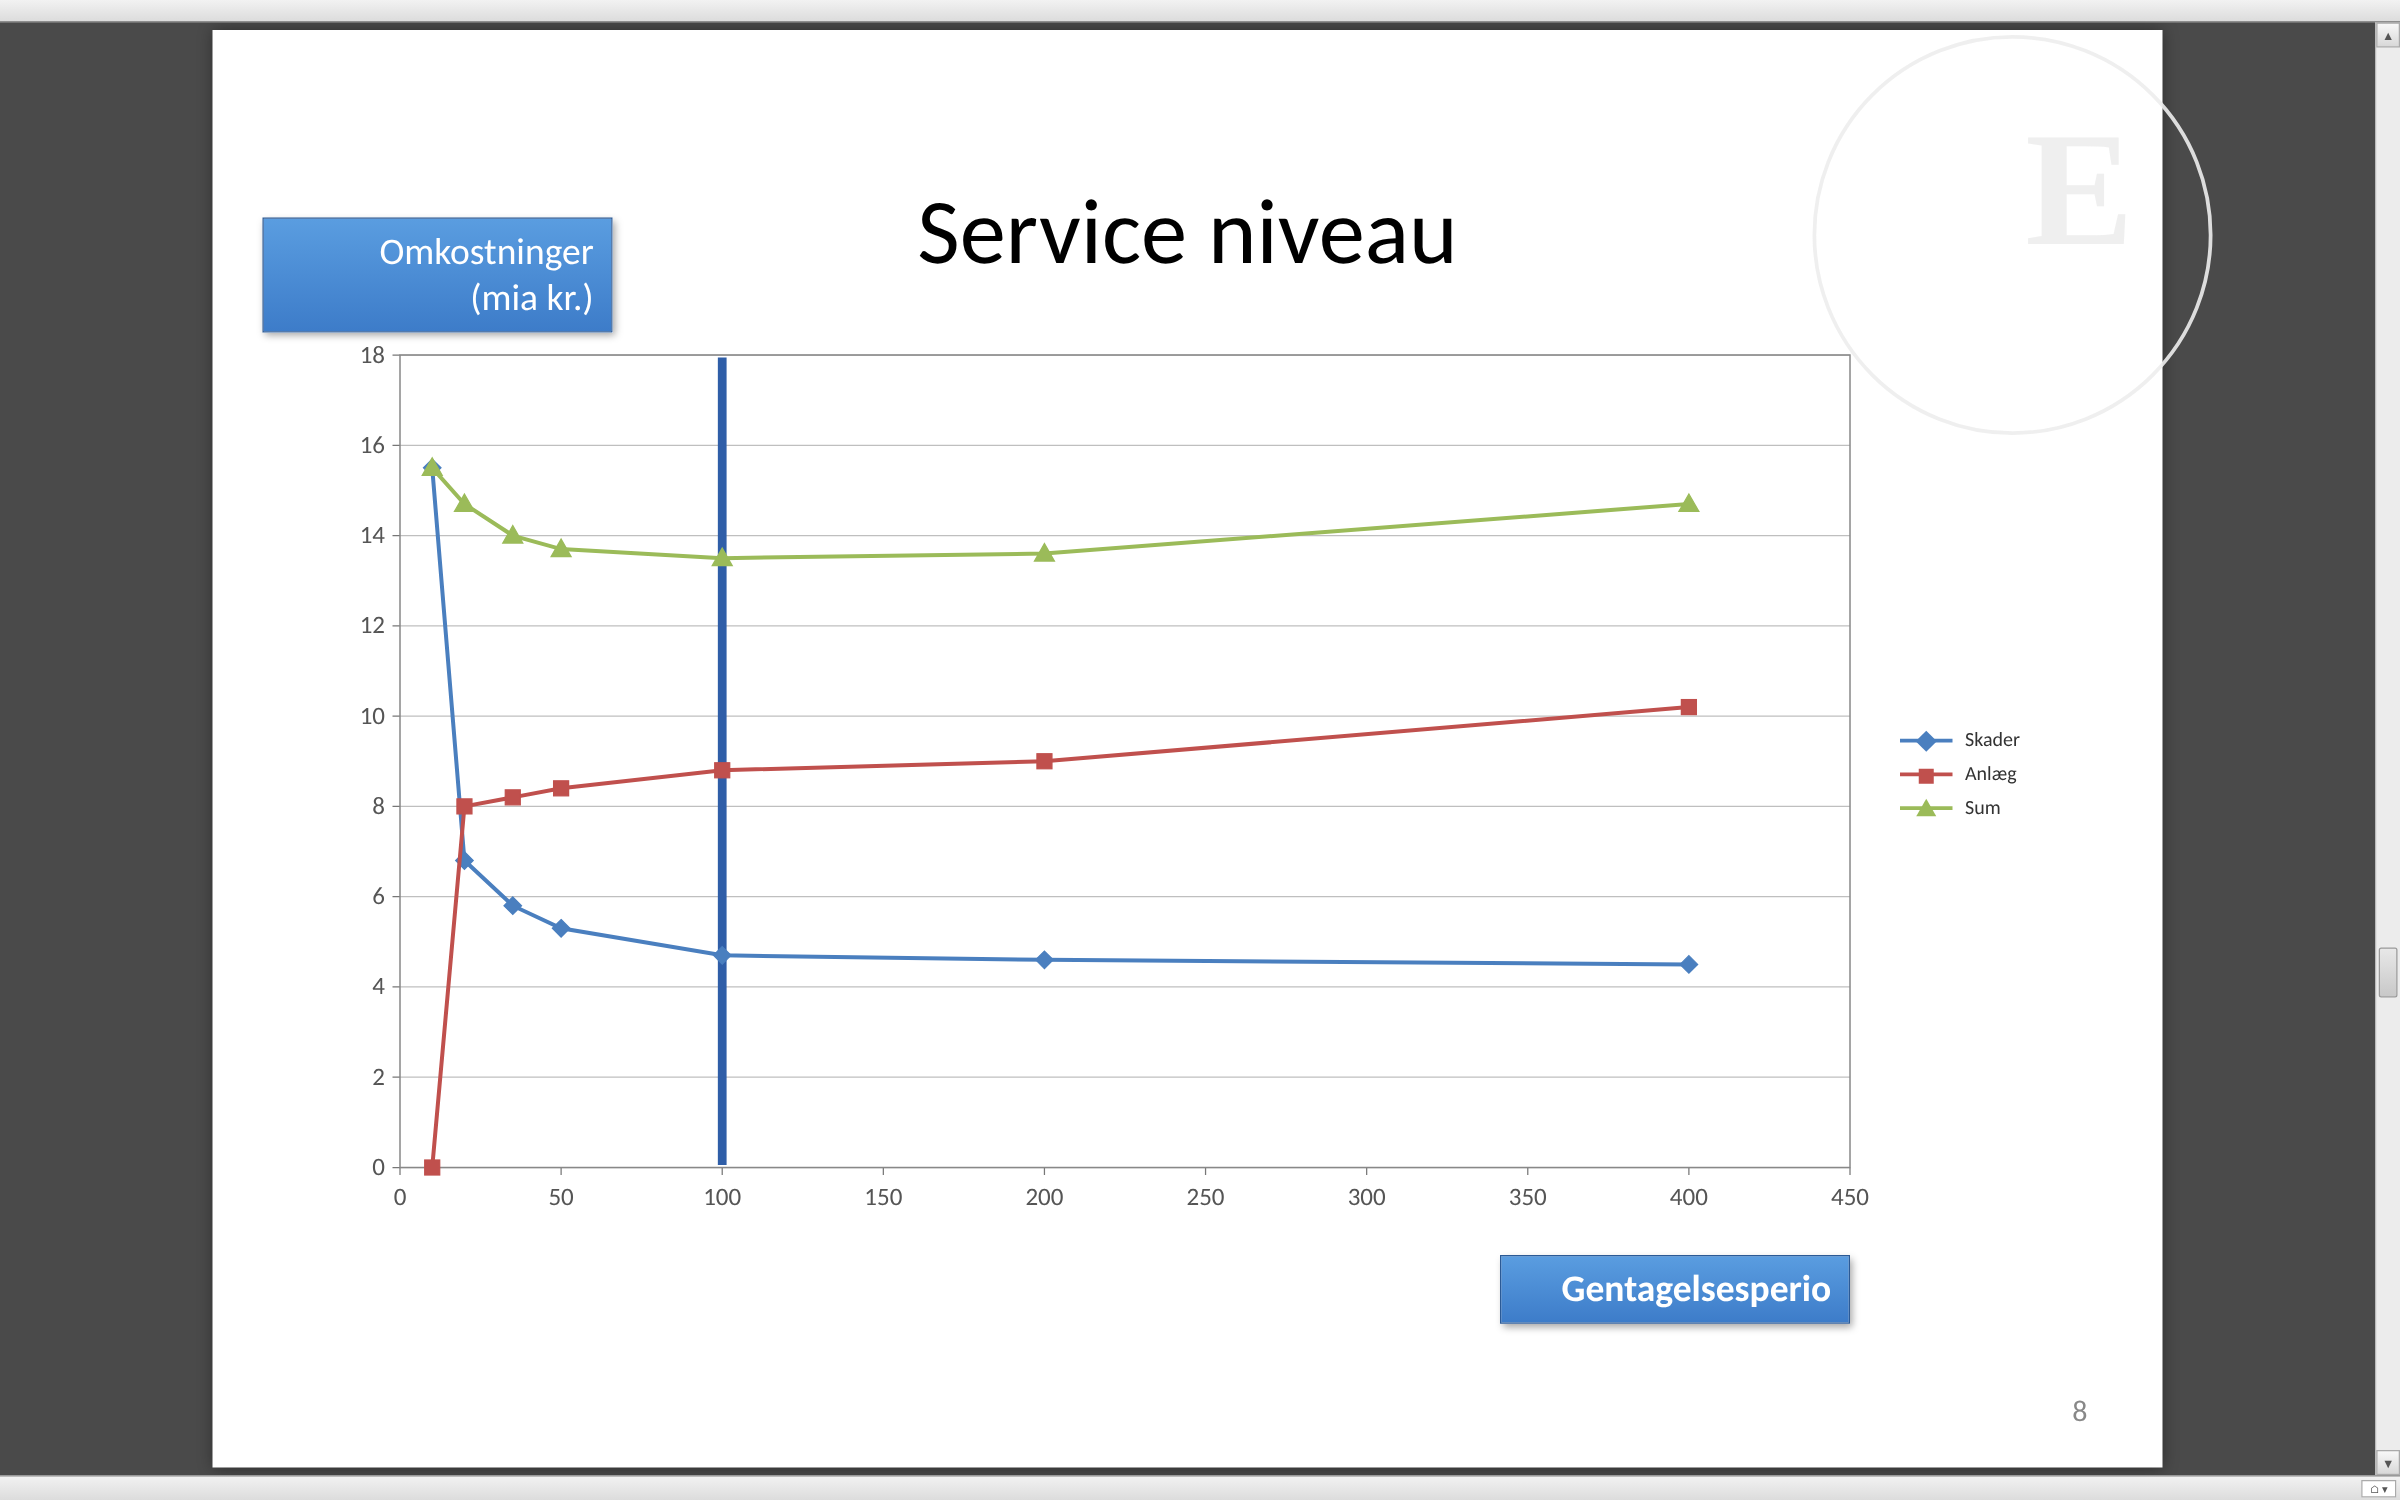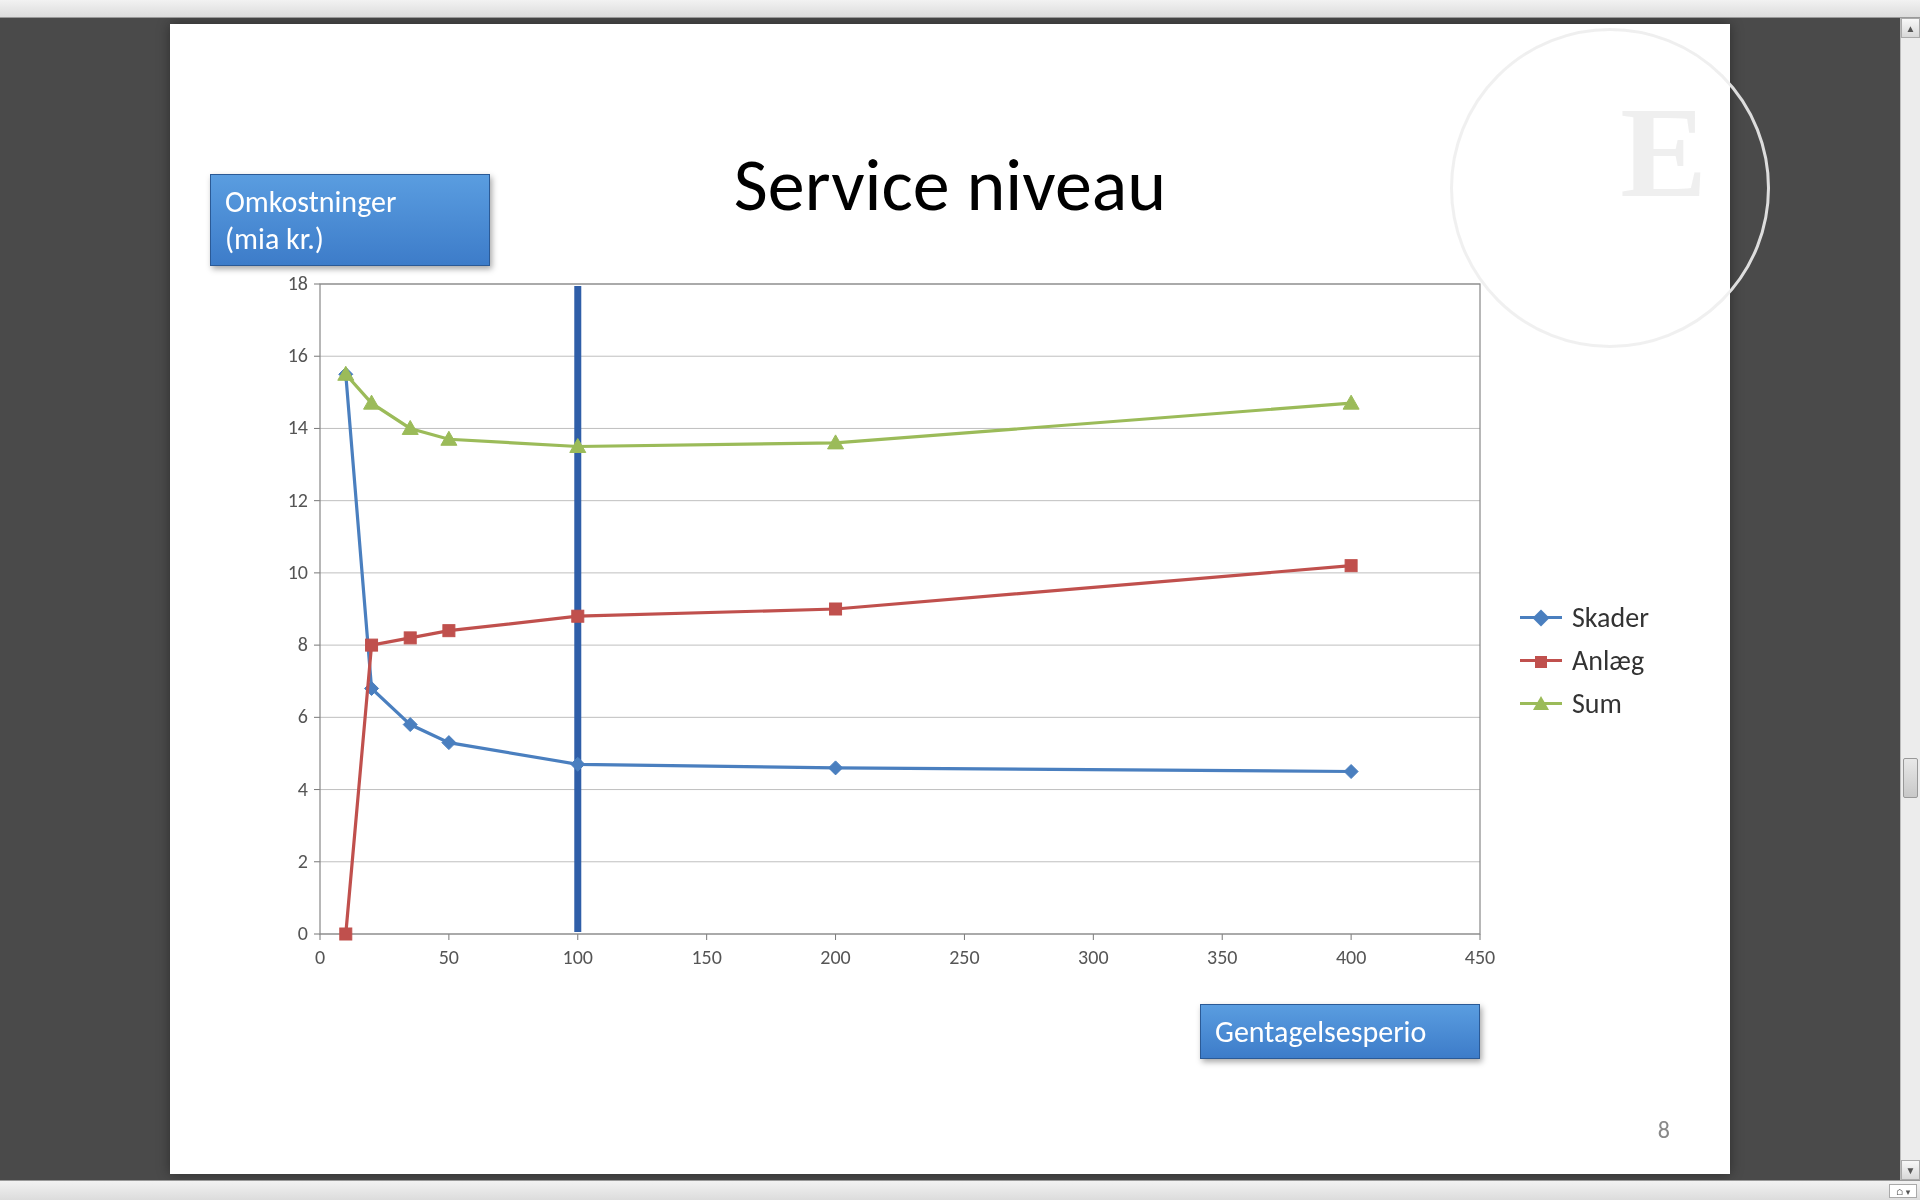--- a/index.html
+++ b/index.html
@@ -33,32 +33,32 @@
       font-size:74px; font-weight:400; color:#000;margin-top:36px; }
 
     
     .wm { position:absolute; top:4px; right:-40px; width:320px; height:320px;
       border:3px solid #eee; border-radius:50%; opacity:.9; }
     .wm span { position:absolute; top:46px; right:60px; font-size:130px; font-weight:700;
       color:#eee; font-family:Georgia,serif; }
 
     
     .blue-box { position:absolute; background:linear-gradient(#5a9de0,#3d7cc9);
-      color:#fff; font-size:30px; text-align:left; padding:8px 14px;
+      color:#fff; font-size:30px; text-align:right; padding:8px 14px;
       border:1px solid #2b5a96; box-shadow:2px 3px 6px rgba(0,0,0,.35); }
     .ylab { top:150px; left:40px; width:280px; }
-    .xlab { top:980px; left:1030px; width:280px; }
+    .xlab { top:980px; left:1030px; width:280px;font-weight:bold; }
 
     .pagenum { position:absolute; right:60px; bottom:30px; font-size:24px; color:#888; }
 
     
     .chart-wrap { position:absolute; top:250px; left:80px; width:1430px; height:720px; }
 
     
-    .legend { position:absolute; top:568px; left:1350px; font-size:28px; color:#333;text-align:center; }
+    .legend { position:absolute; top:551px; left:1350px; font-size:16px; color:#333;text-align:center; }
     .legend .row { display:flex; align-items:center; margin:8px 0; }
     .legend .sw { width:42px; height:0; border-top:3px solid; margin-right:10px; position:relative; }
     .legend .sw.diamond::after,
     .legend .sw.square::after,
     .legend .sw.tri::after { content:""; position:absolute; left:15px; top:-7px; }
     .legend .sw.diamond::after { width:12px; height:12px; background:#4a7fbf;
       transform:rotate(45deg); }
     .legend .sw.square::after { width:12px; height:12px; background:#c0504d; top:-6px;}
     .legend .sw.tri::after { width:0; height:0; border-left:8px solid transparent;
       border-right:8px solid transparent; border-bottom:14px solid #9bbb59; top:-9px; left:13px;}

